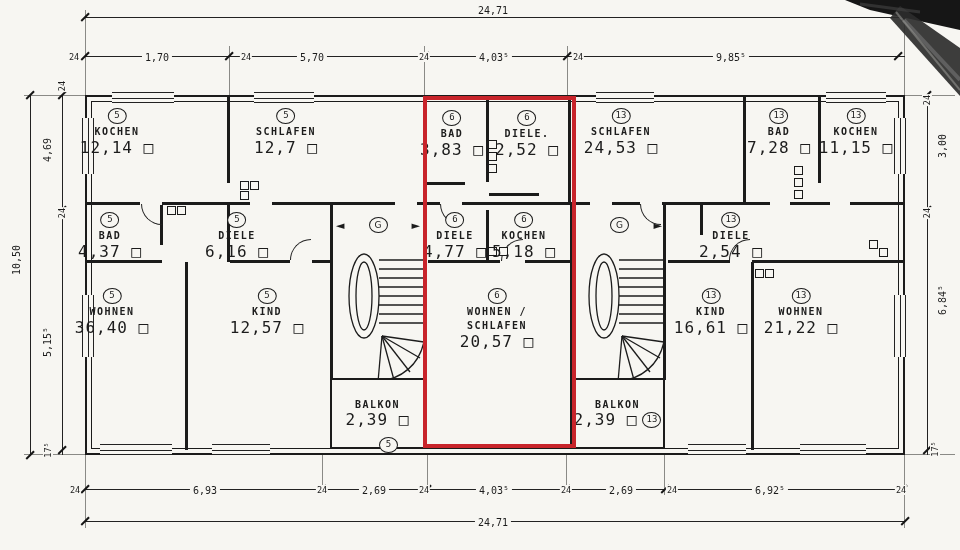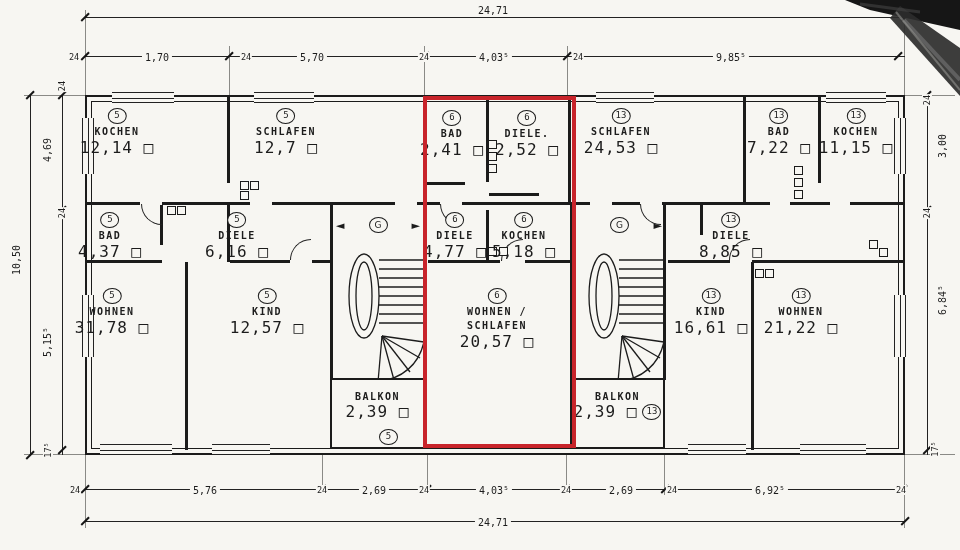--- a/index.html
+++ b/index.html
@@ -14,21 +14,21 @@
   .tick{position:absolute;width:11px;height:1.6px;background:#161616;transform:translate(-50%,-50%) rotate(-45deg);z-index:6}
   .dlab{position:absolute;transform:translate(-50%,-50%);background:#f7f6f2;padding:0 3px;font-size:10px;white-space:nowrap;z-index:7}
   .dlab.v{transform:translate(-50%,-50%) rotate(-90deg)}
   .dlab.sm{font-size:8.5px;padding:0 1px}
   .dlab.nobg{background:transparent}
   .room{position:absolute;transform:translateX(-50%);text-align:center;z-index:20;line-height:1.2}
   .badge{display:inline-flex;align-items:center;justify-content:center;min-width:13px;height:14px;padding:0 2px;border:1.3px solid #1b1b1b;border-radius:50%;font-size:9px;background:#f7f6f2;line-height:1}
   .rn{font-size:10px;letter-spacing:1.5px;margin-top:2px;white-space:nowrap;font-weight:bold}
   .ra{font-size:16px;letter-spacing:1px;white-space:nowrap}
   .balc{position:absolute;border:2px solid #1b1b1b;box-sizing:border-box;background:#f7f6f2;z-index:9;text-align:center;padding-top:7px}
-  .balc .rn{margin-top:4px}
+  .balc .rn{margin-top:12px}
   .balc .inline{display:flex;align-items:center;justify-content:center;gap:5px}
   .gmark{position:absolute;display:flex;align-items:center;justify-content:space-between;z-index:20;font-family:"DejaVu Sans",sans-serif}
   .tri{font-size:11px;line-height:1}
   .fx{position:absolute;width:9px;height:9px;border:1.5px solid #1b1b1b;box-sizing:border-box;background:#f7f6f2;z-index:8}
   .win{position:absolute;height:11px;background:#f7f6f2;border-top:1.2px solid #222;border-bottom:1.2px solid #222;box-sizing:border-box;z-index:8}
   .win::after{content:"";position:absolute;left:0;right:0;top:50%;height:1px;background:#222}
   .winv{position:absolute;width:12px;background:#f7f6f2;border-left:1.2px solid #222;border-right:1.2px solid #222;box-sizing:border-box;z-index:8}
   .winv::after{content:"";position:absolute;top:0;bottom:0;left:50%;width:1px;background:#222}
   .arc{position:absolute;z-index:6;box-sizing:border-box}
   .arcBL{border-left:1.2px solid #222;border-bottom:1.2px solid #222;border-bottom-left-radius:100%}
@@ -179,36 +179,36 @@
     <div class="ra">12,14 □</div>
   </div>
   <div class="room" style="left:286px;top:103px">
     <span class="badge">5</span>
     <div class="rn">SCHLAFEN</div>
     <div class="ra">12,7 □</div>
   </div>
   <div class="room" style="left:452px;top:105px">
     <span class="badge">6</span>
     <div class="rn">BAD</div>
-    <div class="ra">2,41 □</div>
+    <div class="ra">3,83 □</div>
   </div>
   <div class="room" style="left:527px;top:105px">
     <span class="badge">6</span>
     <div class="rn">DIELE.</div>
     <div class="ra">2,52 □</div>
   </div>
   <div class="room" style="left:621px;top:103px">
     <span class="badge">13</span>
     <div class="rn">SCHLAFEN</div>
     <div class="ra">24,53 □</div>
   </div>
   <div class="room" style="left:779px;top:103px">
     <span class="badge">13</span>
     <div class="rn">BAD</div>
-    <div class="ra">7,22 □</div>
+    <div class="ra">7,28 □</div>
   </div>
   <div class="room" style="left:856px;top:103px">
     <span class="badge">13</span>
     <div class="rn">KOCHEN</div>
     <div class="ra">11,15 □</div>
   </div>
 
   <div class="room" style="left:110px;top:207px">
     <span class="badge">5</span>
     <div class="rn">BAD</div>
@@ -225,37 +225,37 @@
     <div class="ra">4,77 □</div>
   </div>
   <div class="room" style="left:524px;top:207px">
     <span class="badge">6</span>
     <div class="rn">KOCHEN</div>
     <div class="ra">5,18 □</div>
   </div>
   <div class="room" style="left:731px;top:207px">
     <span class="badge">13</span>
     <div class="rn">DIELE</div>
-    <div class="ra">8,85 □</div>
+    <div class="ra">2,54 □</div>
   </div>
 
   <div class="gmark" style="left:336px;top:217px;width:84px">
     <span class="tri">◄</span>
     <span class="badge">G</span>
     <span class="tri">►</span>
   </div>
   <div class="gmark" style="left:610px;top:217px;width:52px">
     <span class="badge">G</span>
     <span class="tri">►</span>
   </div>
 
   <div class="room" style="left:112px;top:283px">
     <span class="badge">5</span>
     <div class="rn">WOHNEN</div>
-    <div class="ra">31,78 □</div>
+    <div class="ra">36,40 □</div>
   </div>
   <div class="room" style="left:267px;top:283px">
     <span class="badge">5</span>
     <div class="rn">KIND</div>
     <div class="ra">12,57 □</div>
   </div>
   <div class="room" style="left:497px;top:283px">
     <span class="badge">6</span>
     <div class="rn">WOHNEN /</div>
     <div class="rn">SCHLAFEN</div>
@@ -326,21 +326,21 @@
   <span class="dlab sm" style="left:74px;top:57px">24</span>
   <span class="dlab" style="left:157px;top:57px">1,70</span>
   <span class="dlab sm" style="left:246px;top:57px">24</span>
   <span class="dlab" style="left:312px;top:57px">5,70</span>
   <span class="dlab sm" style="left:424px;top:57px">24</span>
   <span class="dlab" style="left:494px;top:57px">4,03⁵</span>
   <span class="dlab sm" style="left:578px;top:57px">24</span>
   <span class="dlab" style="left:731px;top:57px">9,85⁵</span>
 
   <span class="dlab sm" style="left:75px;top:490px">24</span>
-  <span class="dlab" style="left:205px;top:490px">5,76</span>
+  <span class="dlab" style="left:205px;top:490px">6,93</span>
   <span class="dlab sm" style="left:322px;top:490px">24</span>
   <span class="dlab" style="left:374px;top:490px">2,69</span>
   <span class="dlab sm" style="left:424px;top:490px">24</span>
   <span class="dlab" style="left:494px;top:490px">4,03⁵</span>
   <span class="dlab sm" style="left:566px;top:490px">24</span>
   <span class="dlab" style="left:621px;top:490px">2,69</span>
   <span class="dlab sm" style="left:672px;top:490px">24</span>
   <span class="dlab" style="left:770px;top:490px">6,92⁵</span>
   <span class="dlab sm" style="left:901px;top:490px">24</span>
   <span class="dlab" style="left:493px;top:522px">24,71</span>

